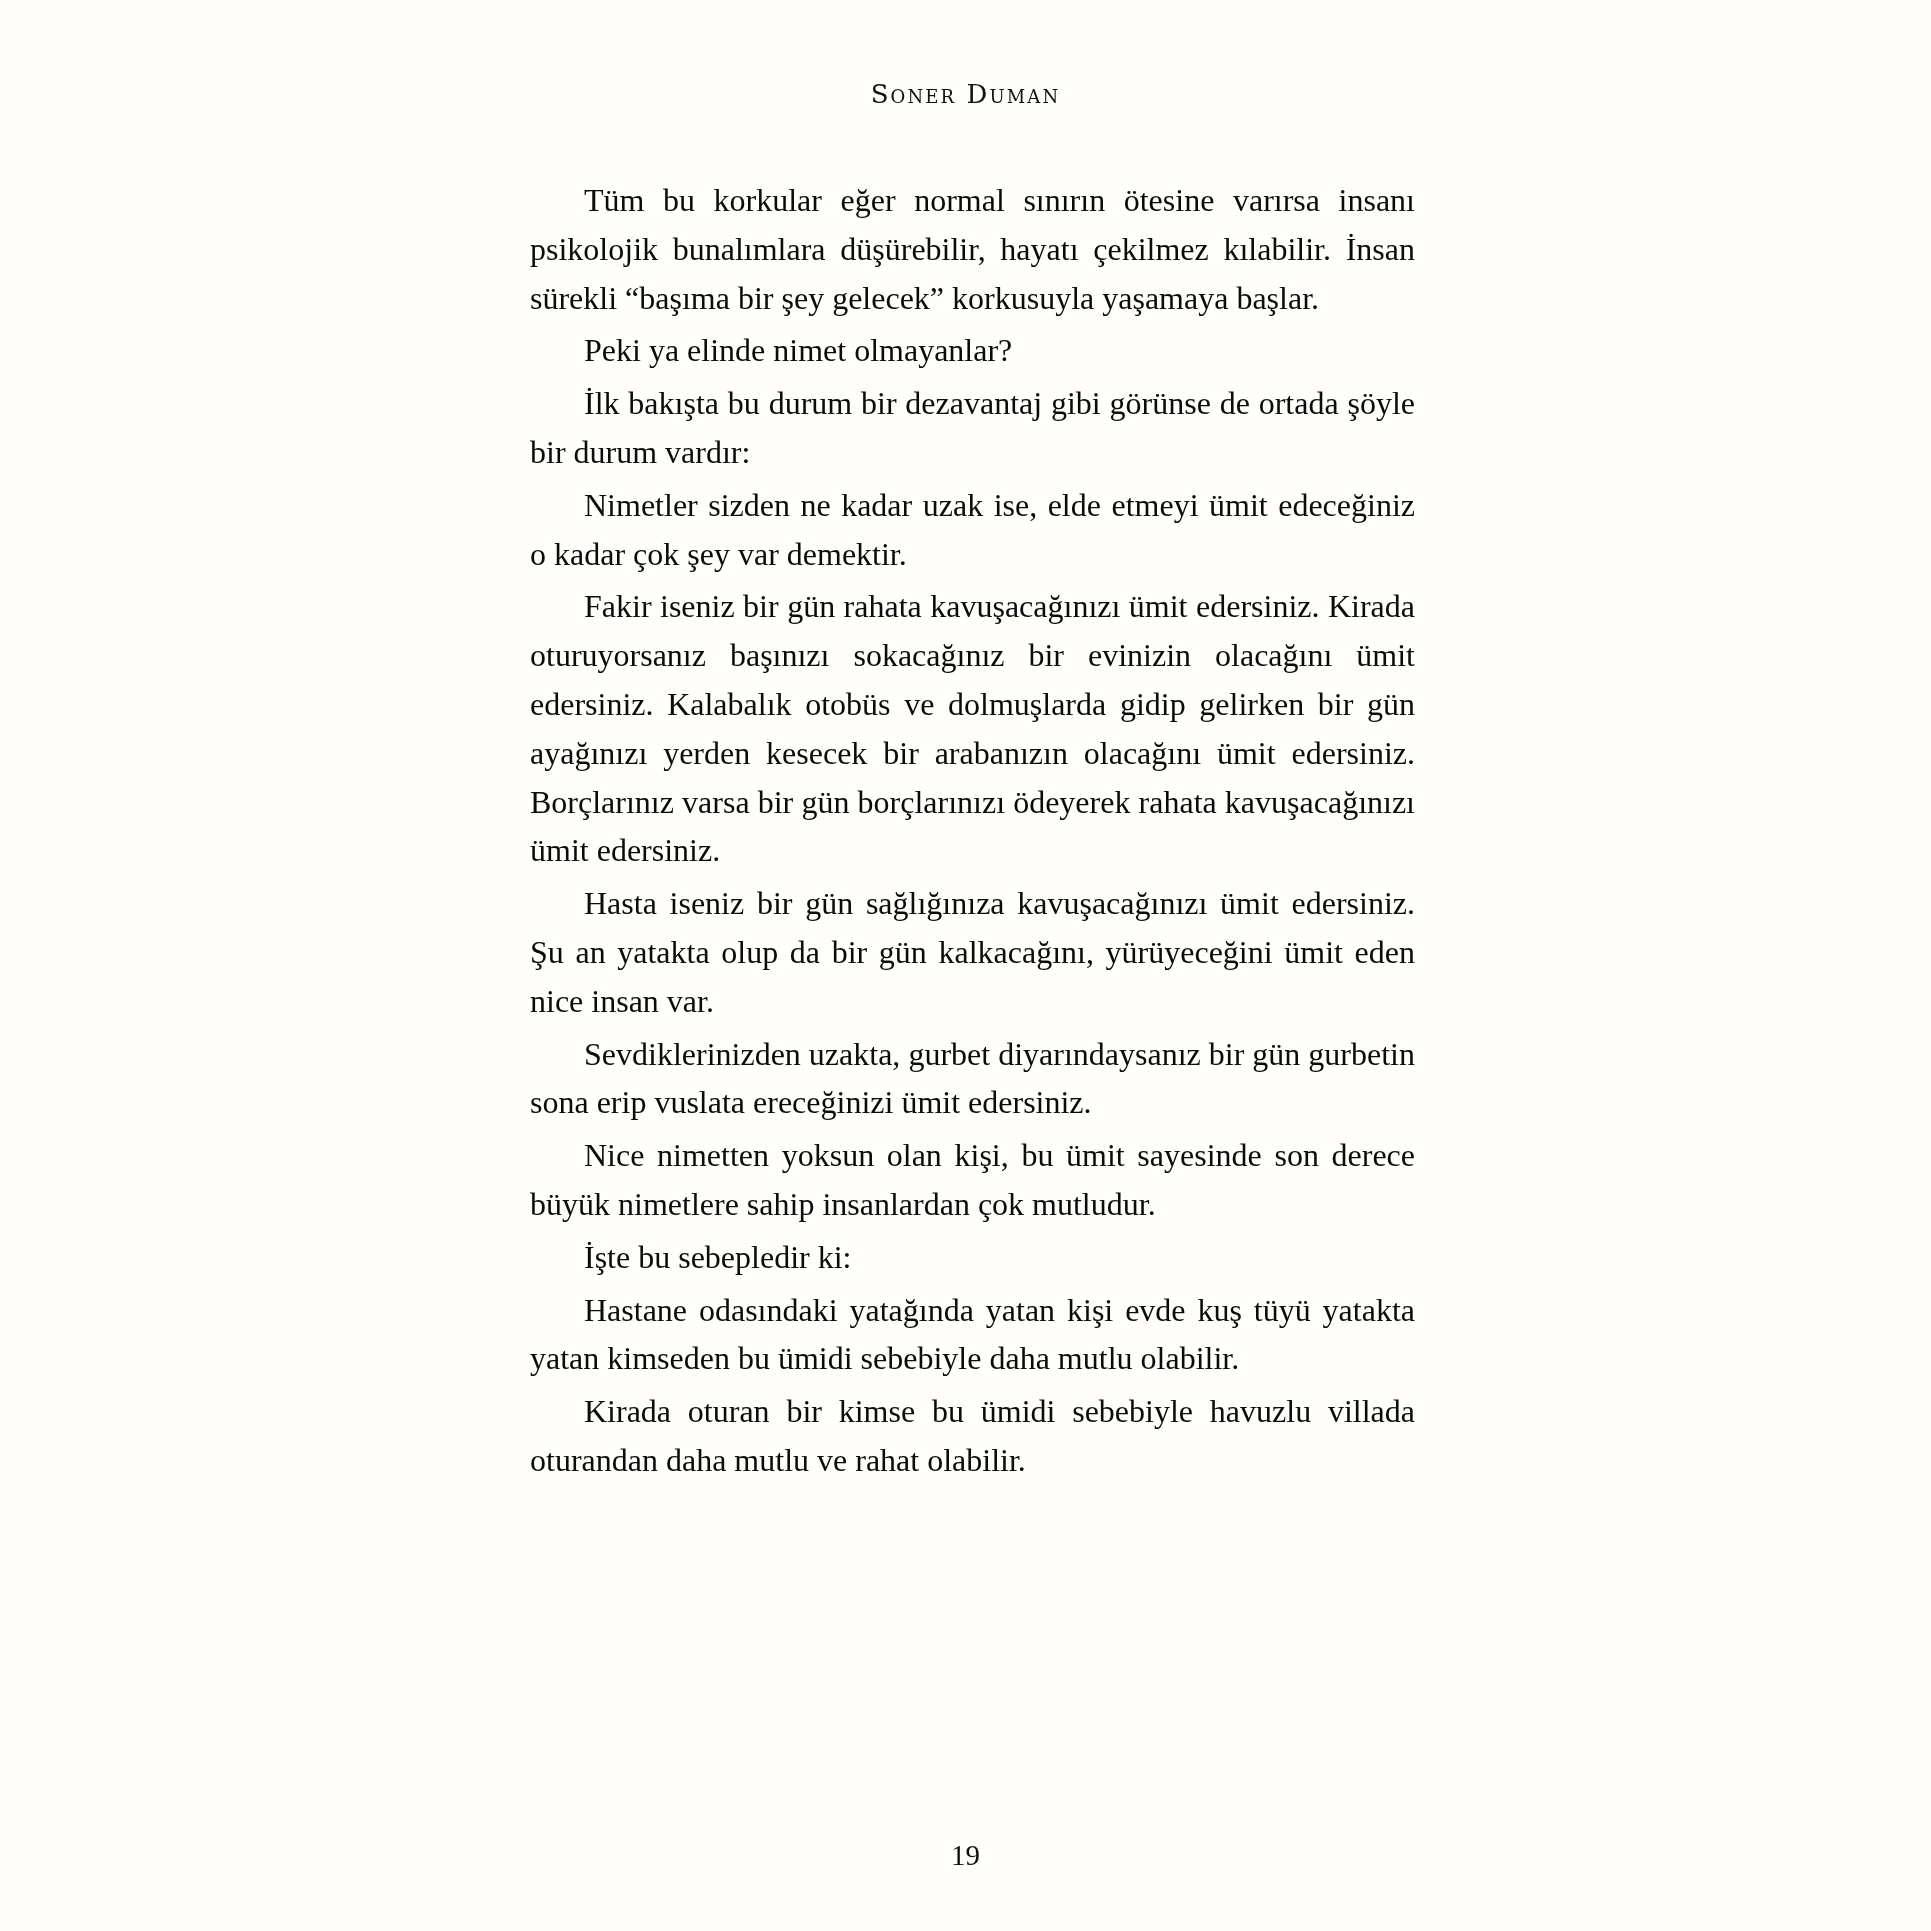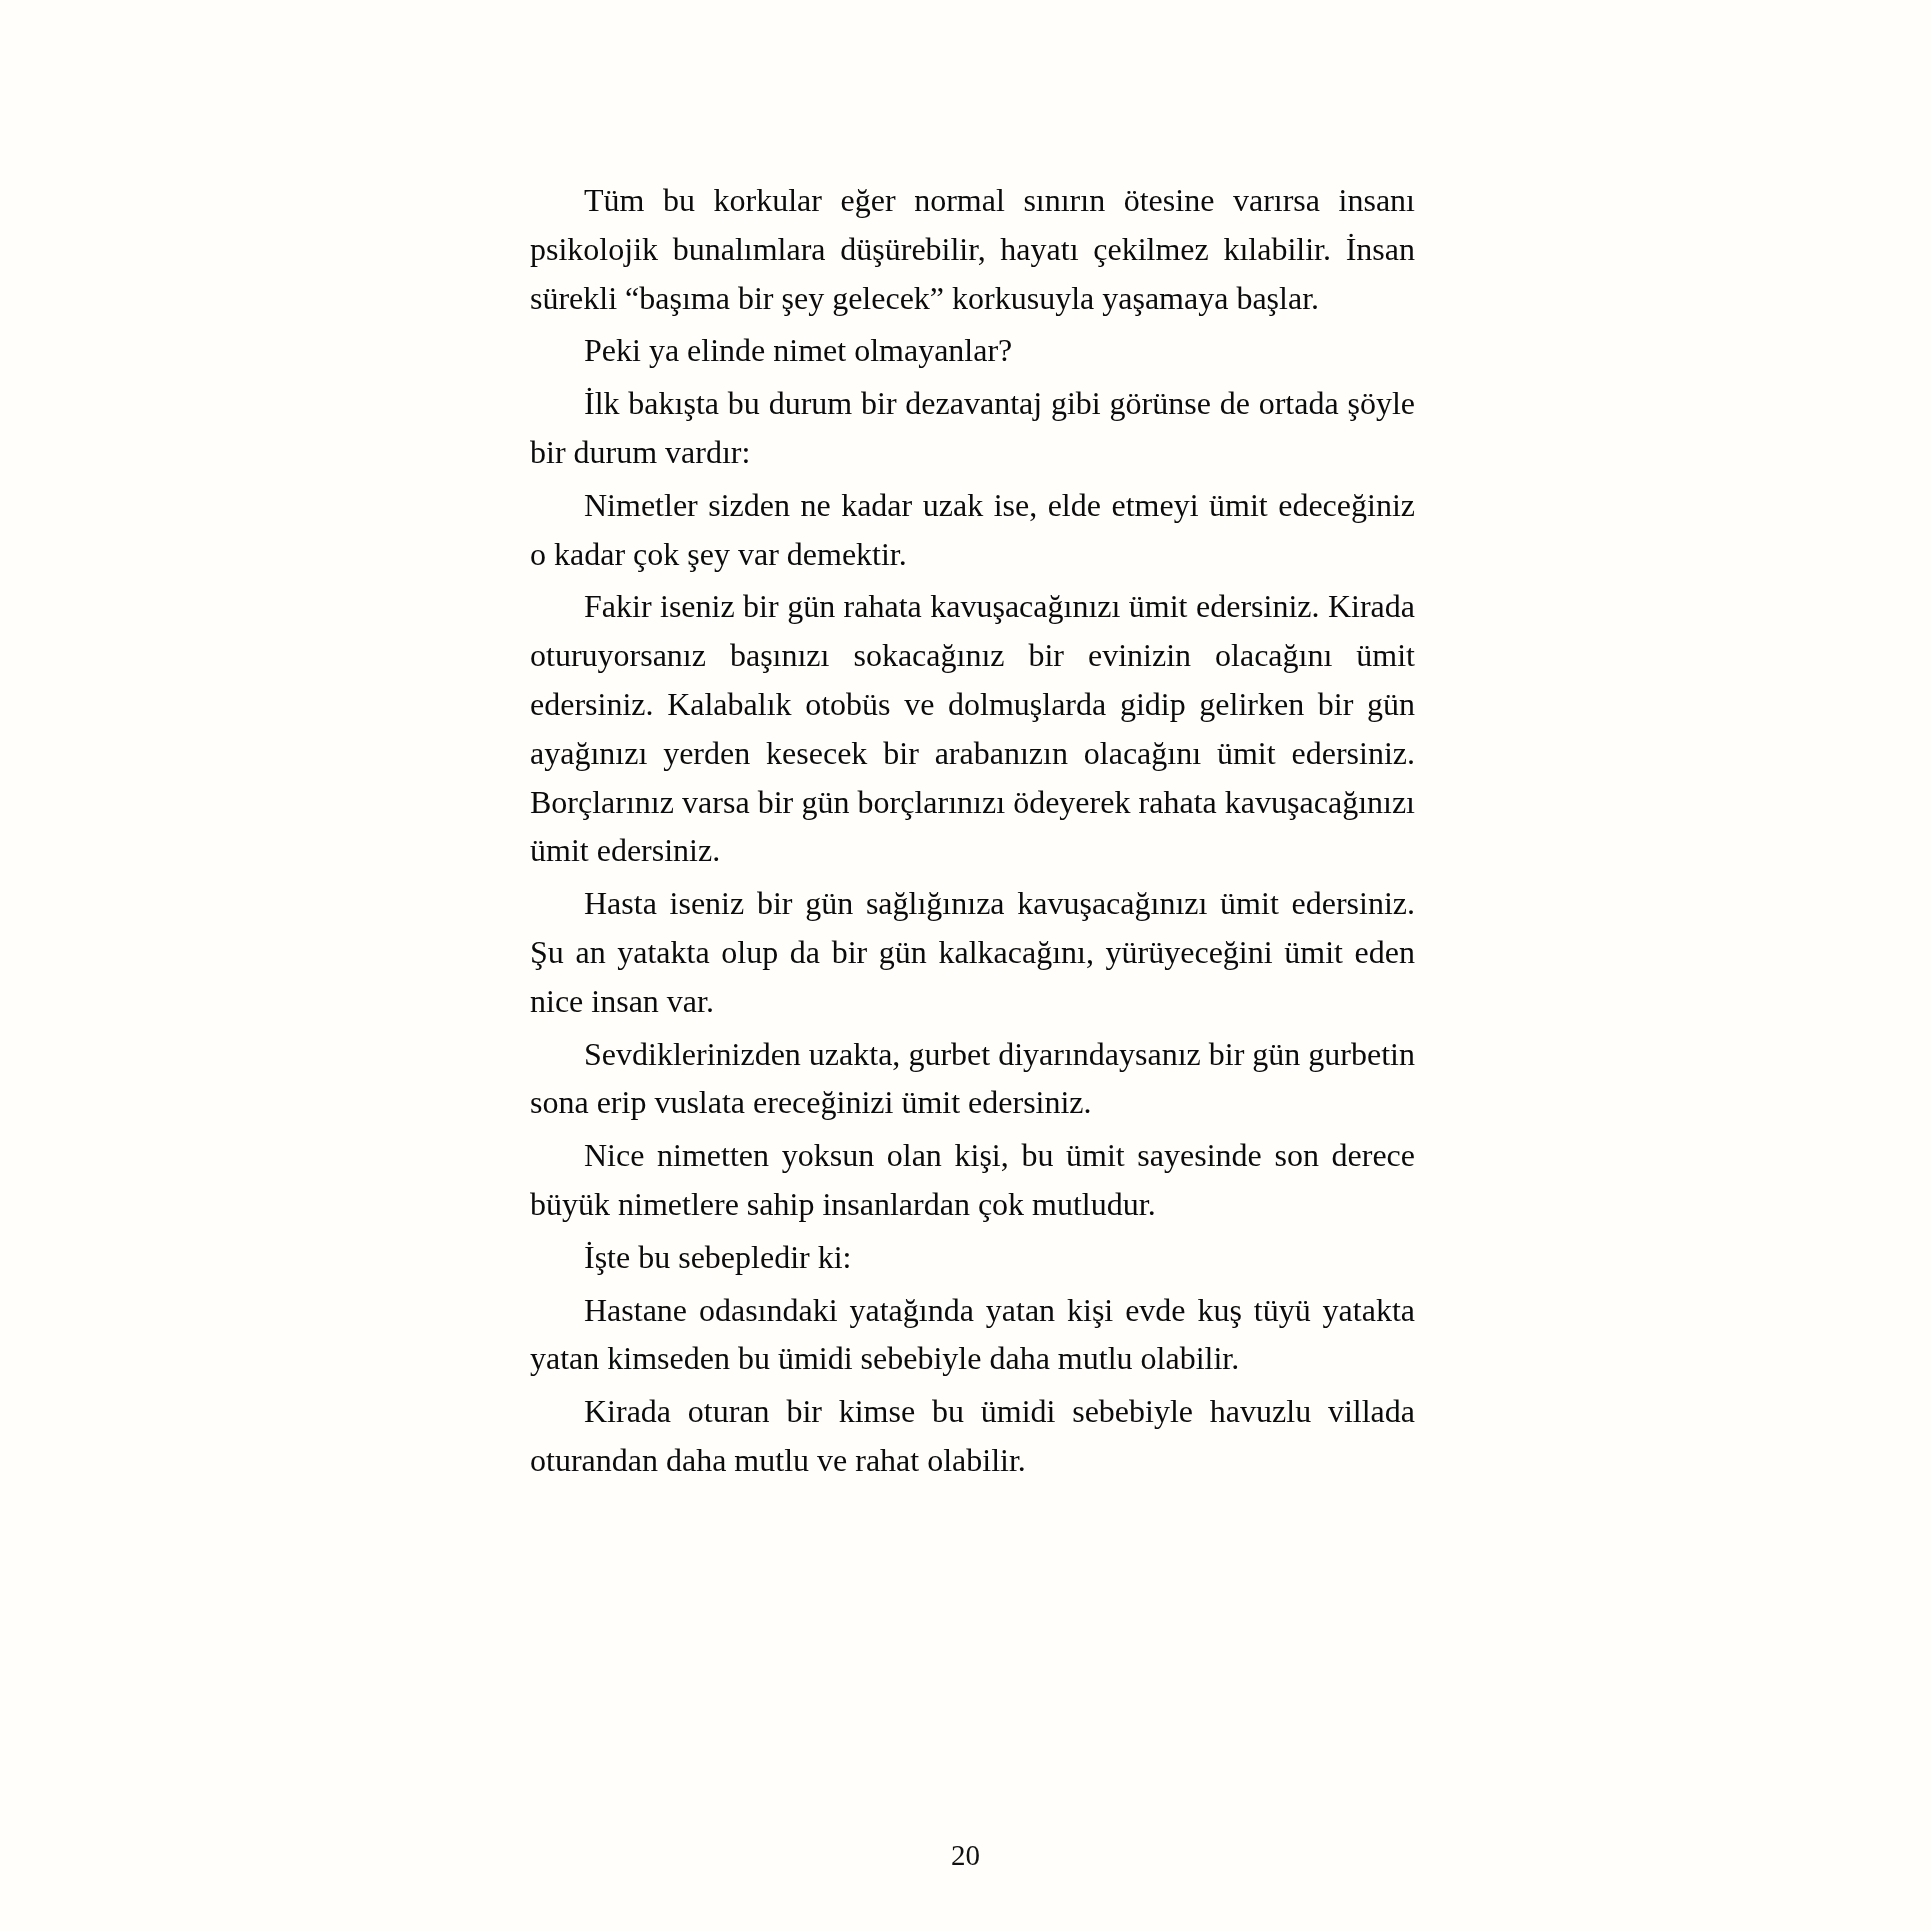--- a/index.html
+++ b/index.html
@@ -60,31 +60,32 @@
     text-align: center;
     font-size: 29px;
     color: #111111;
   }
 </style>
 </head>
 <body>
 
 <div class="page">
 
+  <div class="running-head">Soner Duman</div>
 
   <div class="text-column">
     <p>Tüm bu korkular eğer normal sınırın ötesine varırsa insanı psikolojik bunalımlara düşürebilir, hayatı çekilmez kılabilir. İnsan sürekli “başıma bir şey gelecek” korkusuyla yaşamaya başlar.</p>
     <p>Peki ya elinde nimet olmayanlar?</p>
     <p>İlk bakışta bu durum bir dezavantaj gibi görünse de ortada şöyle bir durum vardır:</p>
     <p>Nimetler sizden ne kadar uzak ise, elde etmeyi ümit edeceğiniz o kadar çok şey var demektir.</p>
     <p>Fakir iseniz bir gün rahata kavuşacağınızı ümit edersiniz. Kirada oturuyorsanız başınızı sokacağınız bir evinizin olacağını ümit edersiniz. Kalabalık otobüs ve dolmuşlarda gidip gelirken bir gün ayağınızı yerden kesecek bir arabanızın olacağını ümit edersiniz. Borçlarınız varsa bir gün borçlarınızı ödeyerek rahata kavuşacağınızı ümit edersiniz.</p>
     <p>Hasta iseniz bir gün sağlığınıza kavuşacağınızı ümit edersiniz. Şu an yatakta olup da bir gün kalkacağını, yürüyeceğini ümit eden nice insan var.</p>
     <p>Sevdiklerinizden uzakta, gurbet diyarındaysanız bir gün gurbetin sona erip vuslata ereceğinizi ümit edersiniz.</p>
     <p>Nice nimetten yoksun olan kişi, bu ümit sayesinde son derece büyük nimetlere sahip insanlardan çok mutludur.</p>
     <p>İşte bu sebepledir ki:</p>
     <p>Hastane odasındaki yatağında yatan kişi evde kuş tüyü yatakta yatan kimseden bu ümidi sebebiyle daha mutlu olabilir.</p>
     <p>Kirada oturan bir kimse bu ümidi sebebiyle havuzlu villada oturandan daha mutlu ve rahat olabilir.</p>
   </div>
 
-  <div class="folio">20</div>
+  <div class="folio">19</div>
 
 </div>
 
 
 </body></html>

